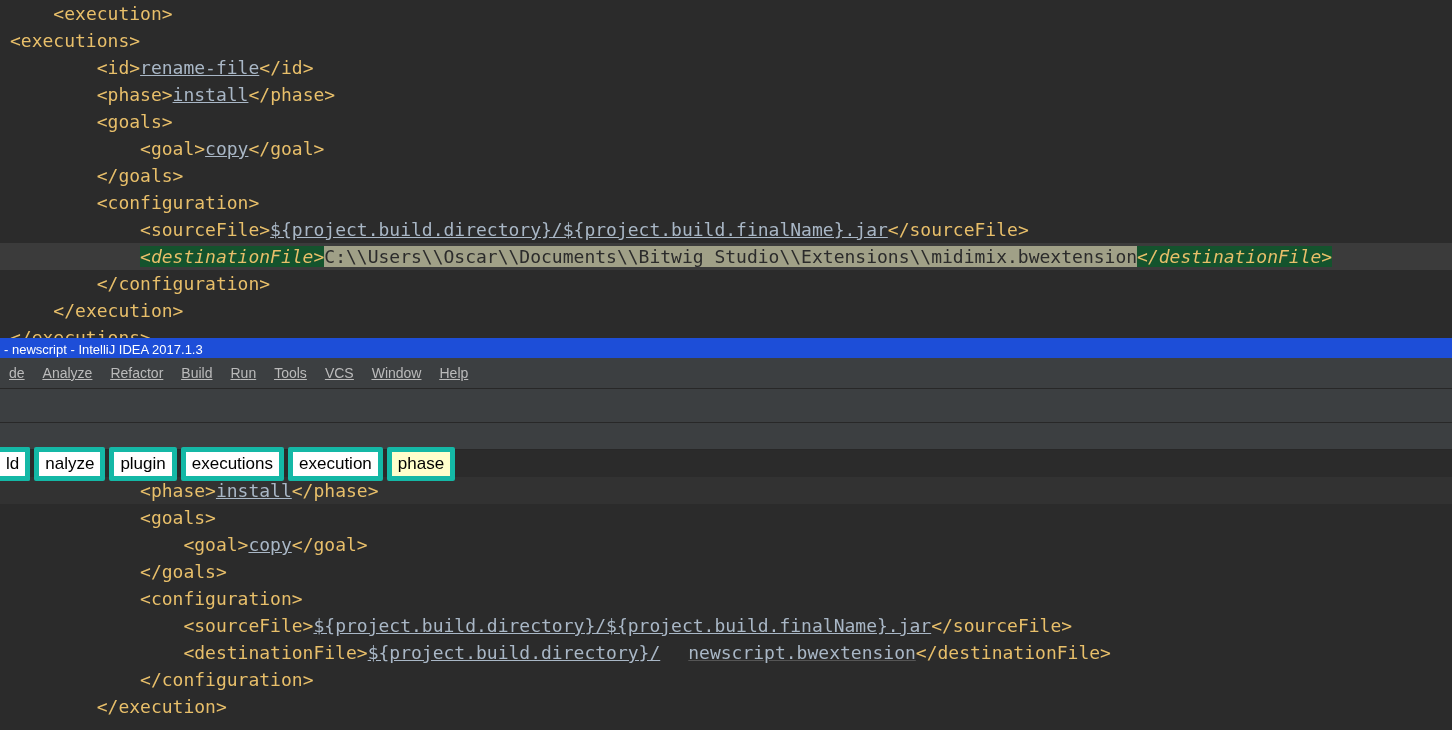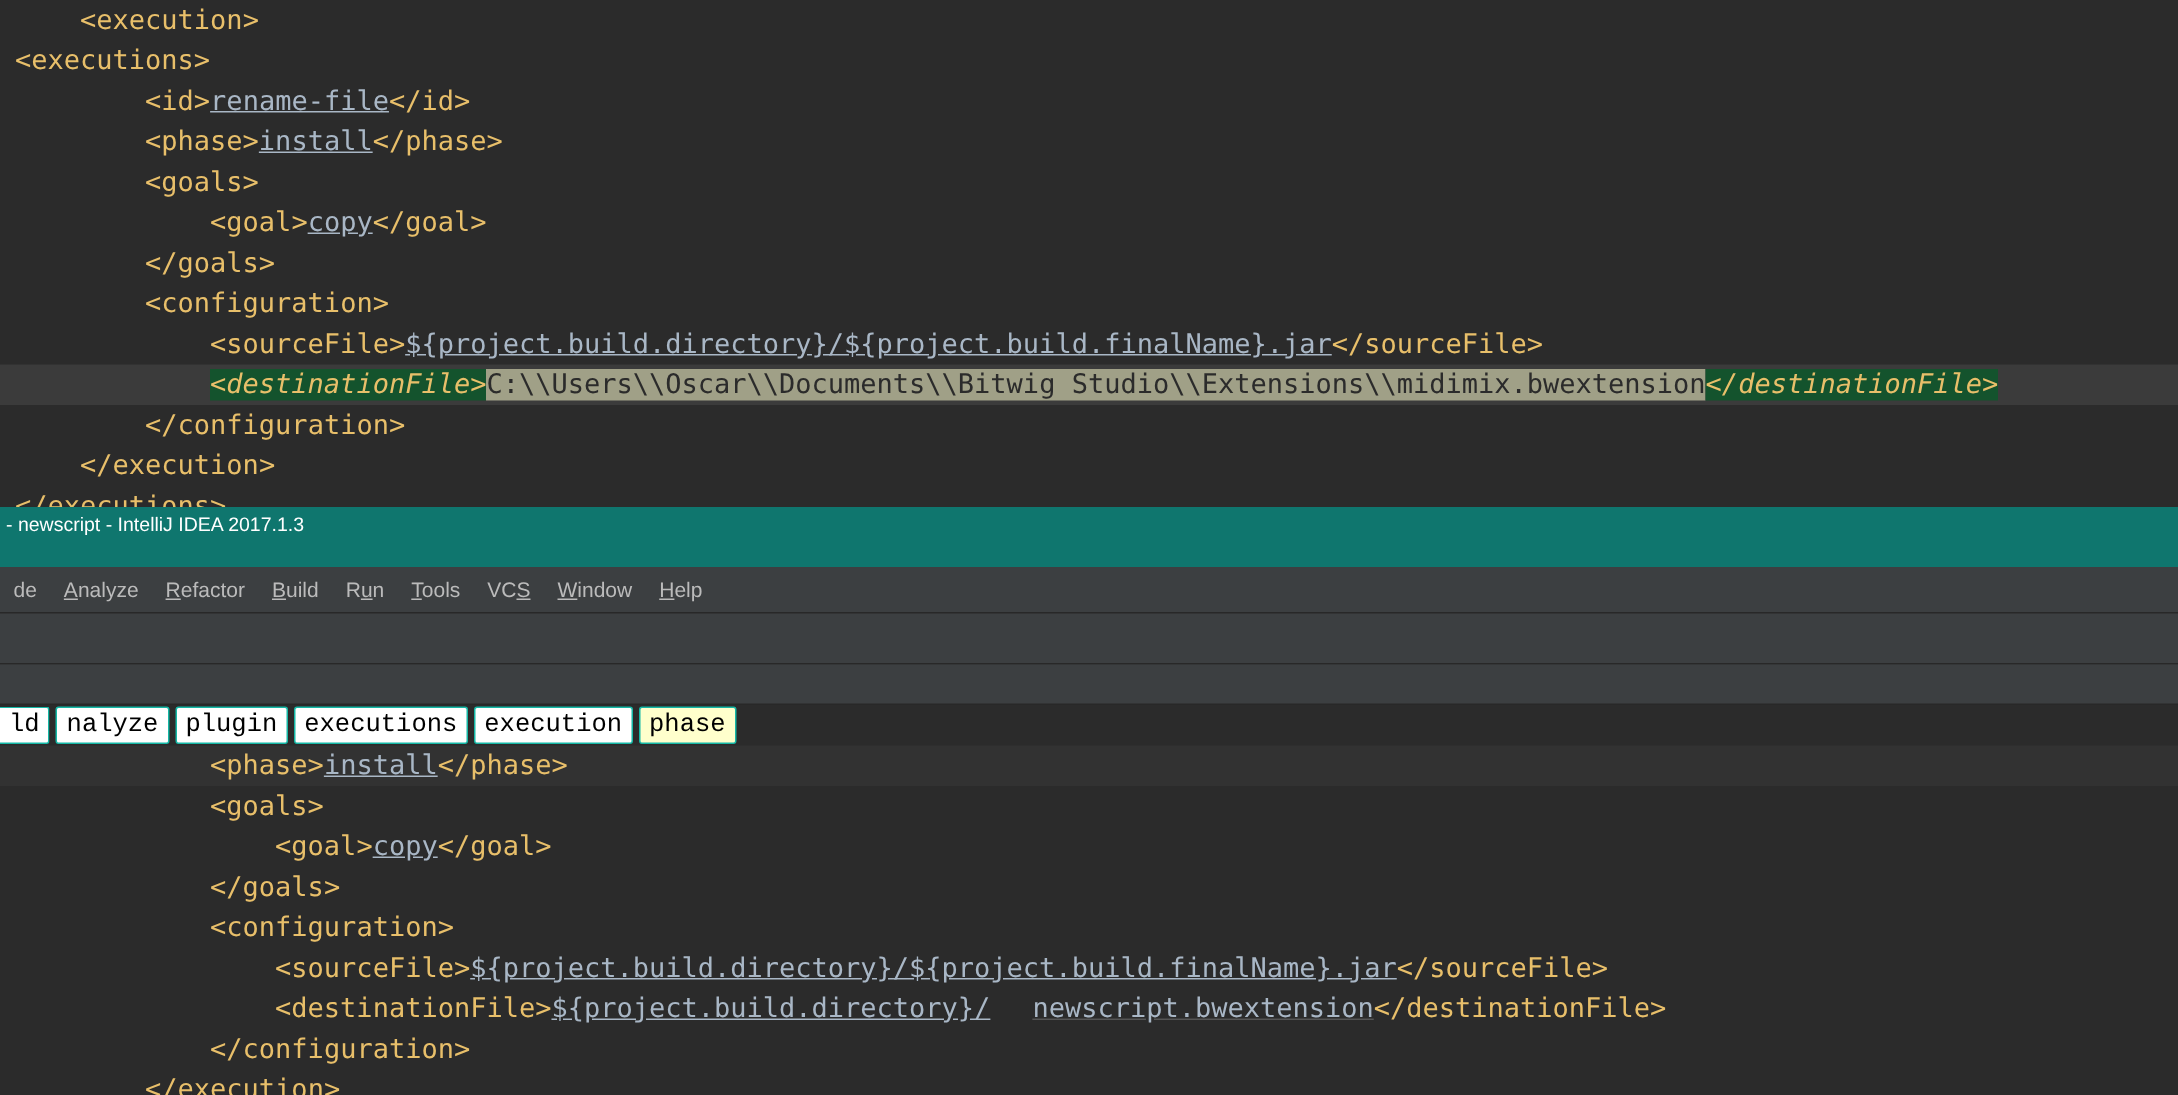--- a/index.html
+++ b/index.html
@@ -21,38 +21,39 @@
     line-height: 27px;
     height: 27px;
     padding-left: 10px;
   }
   .tag-bracket { color: #E8BF6A; }
   .tag-name { color: #E8BF6A; }
   .attr-text { color: #A9B7C6; text-decoration: underline; }
   .underline { text-decoration: underline; text-decoration-color: #555; margin-left: 28px; }
 
   .titlebar {
-    background: #0f766e;
+    background: #1d4ed8;
     color: #ffffff;
     font-family: 'Segoe UI', sans-serif;
     font-size: 13px;
-    height: 40px;
+    height: 20px;
     line-height: 24px;
     padding-left: 4px;
   }
   .menubar {
     background: #3c3f41;
     color: #bbbbbb;
     font-family: 'Segoe UI', sans-serif;
     font-size: 14px;
     height: 30px;
     display: flex;
     align-items: center;
     padding-left: 0px;
     gap: 0;
+    text-decoration: underline;
   }
   .menu-item {
     padding: 0 9px;
     height: 30px;
     line-height: 30px;
     cursor: pointer;
   }
   .menu-underline { text-decoration: underline; }
   .toolbar-spacer {
     background: #3c3f41;
@@ -69,24 +70,24 @@
     background: #2b2b2b;
     height: 27px;
     display: flex;
     align-items: center;
     padding-left: 0px;
     gap: 4px;
   }
   .breadcrumb-item {
     background: #ffffff;
     color: #000000;
-    font-family: Liberation Mono, monospace;
+    font-family: Liberation Sans, sans-serif;
     font-size: 17px;
     padding: 2px 6px;
-    border: 1px solid #14b8a6;
+    border: 5px solid #14b8a6;
     border-radius: 2px;
   }
   .breadcrumb-item.active {
     background: #ffffcc;
   }
   .breadcrumb-item.cut {
     border-left: none;
     border-top-left-radius: 0;
     border-bottom-left-radius: 0;
   }

